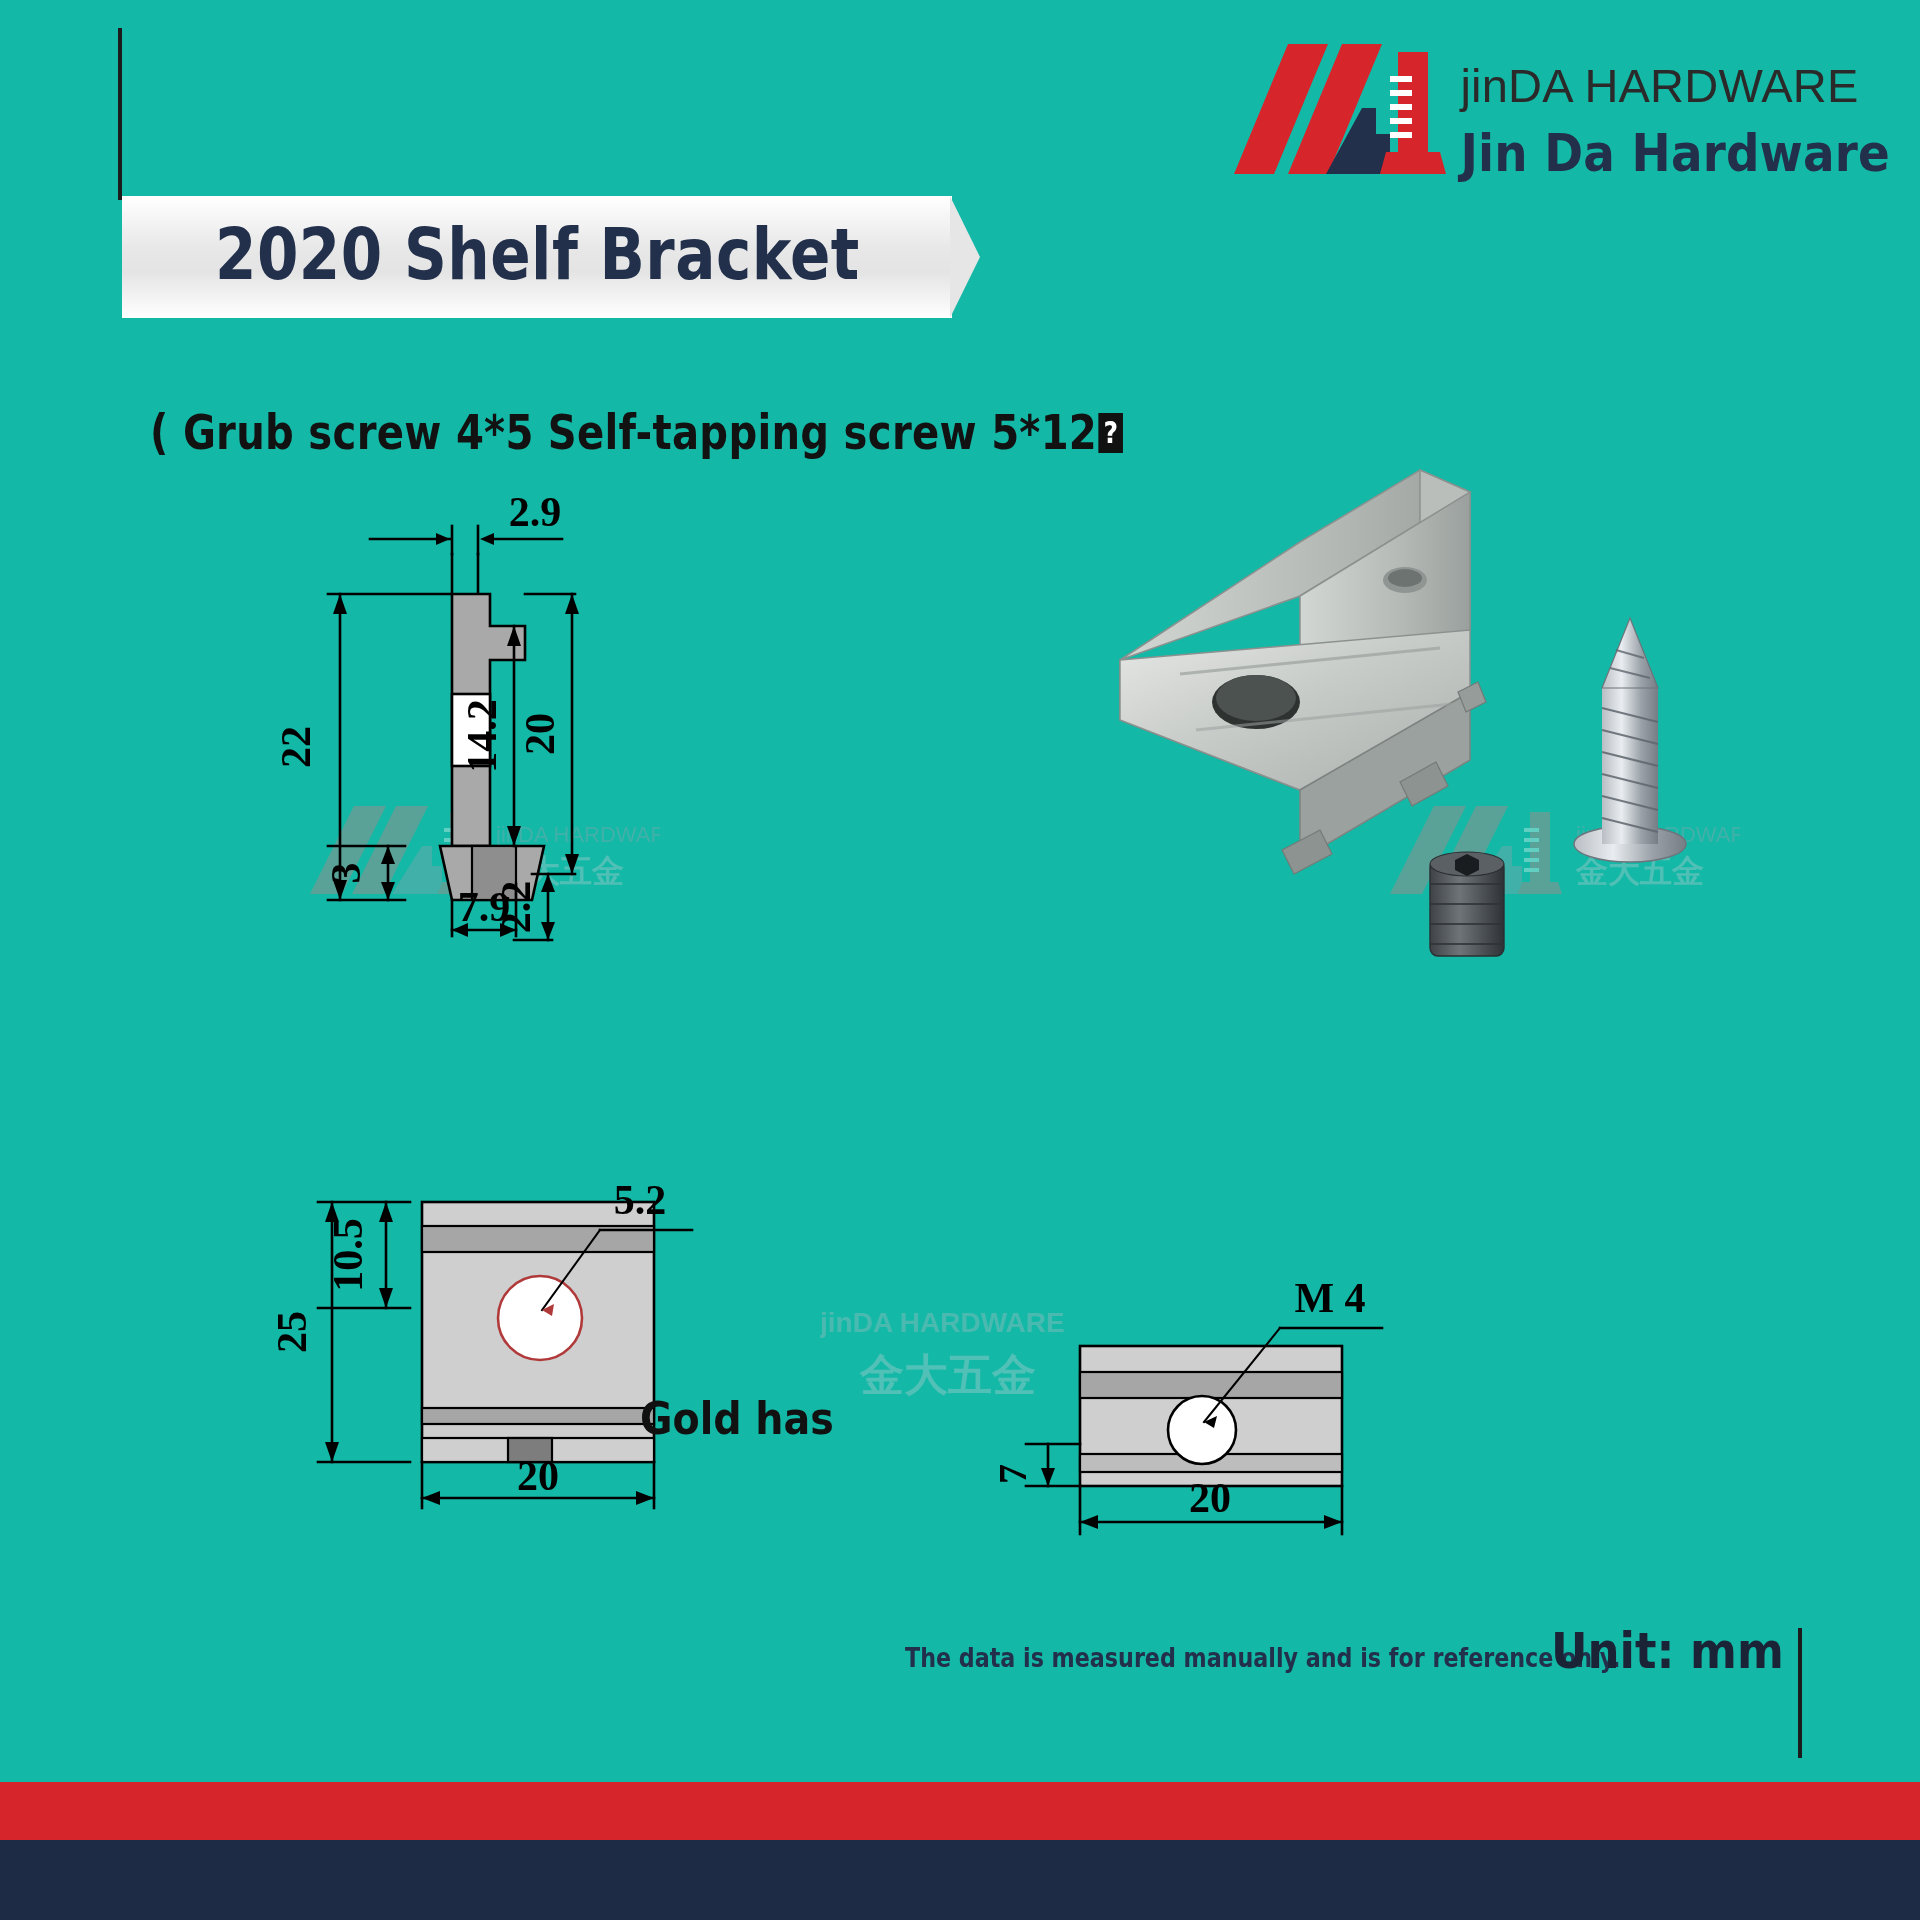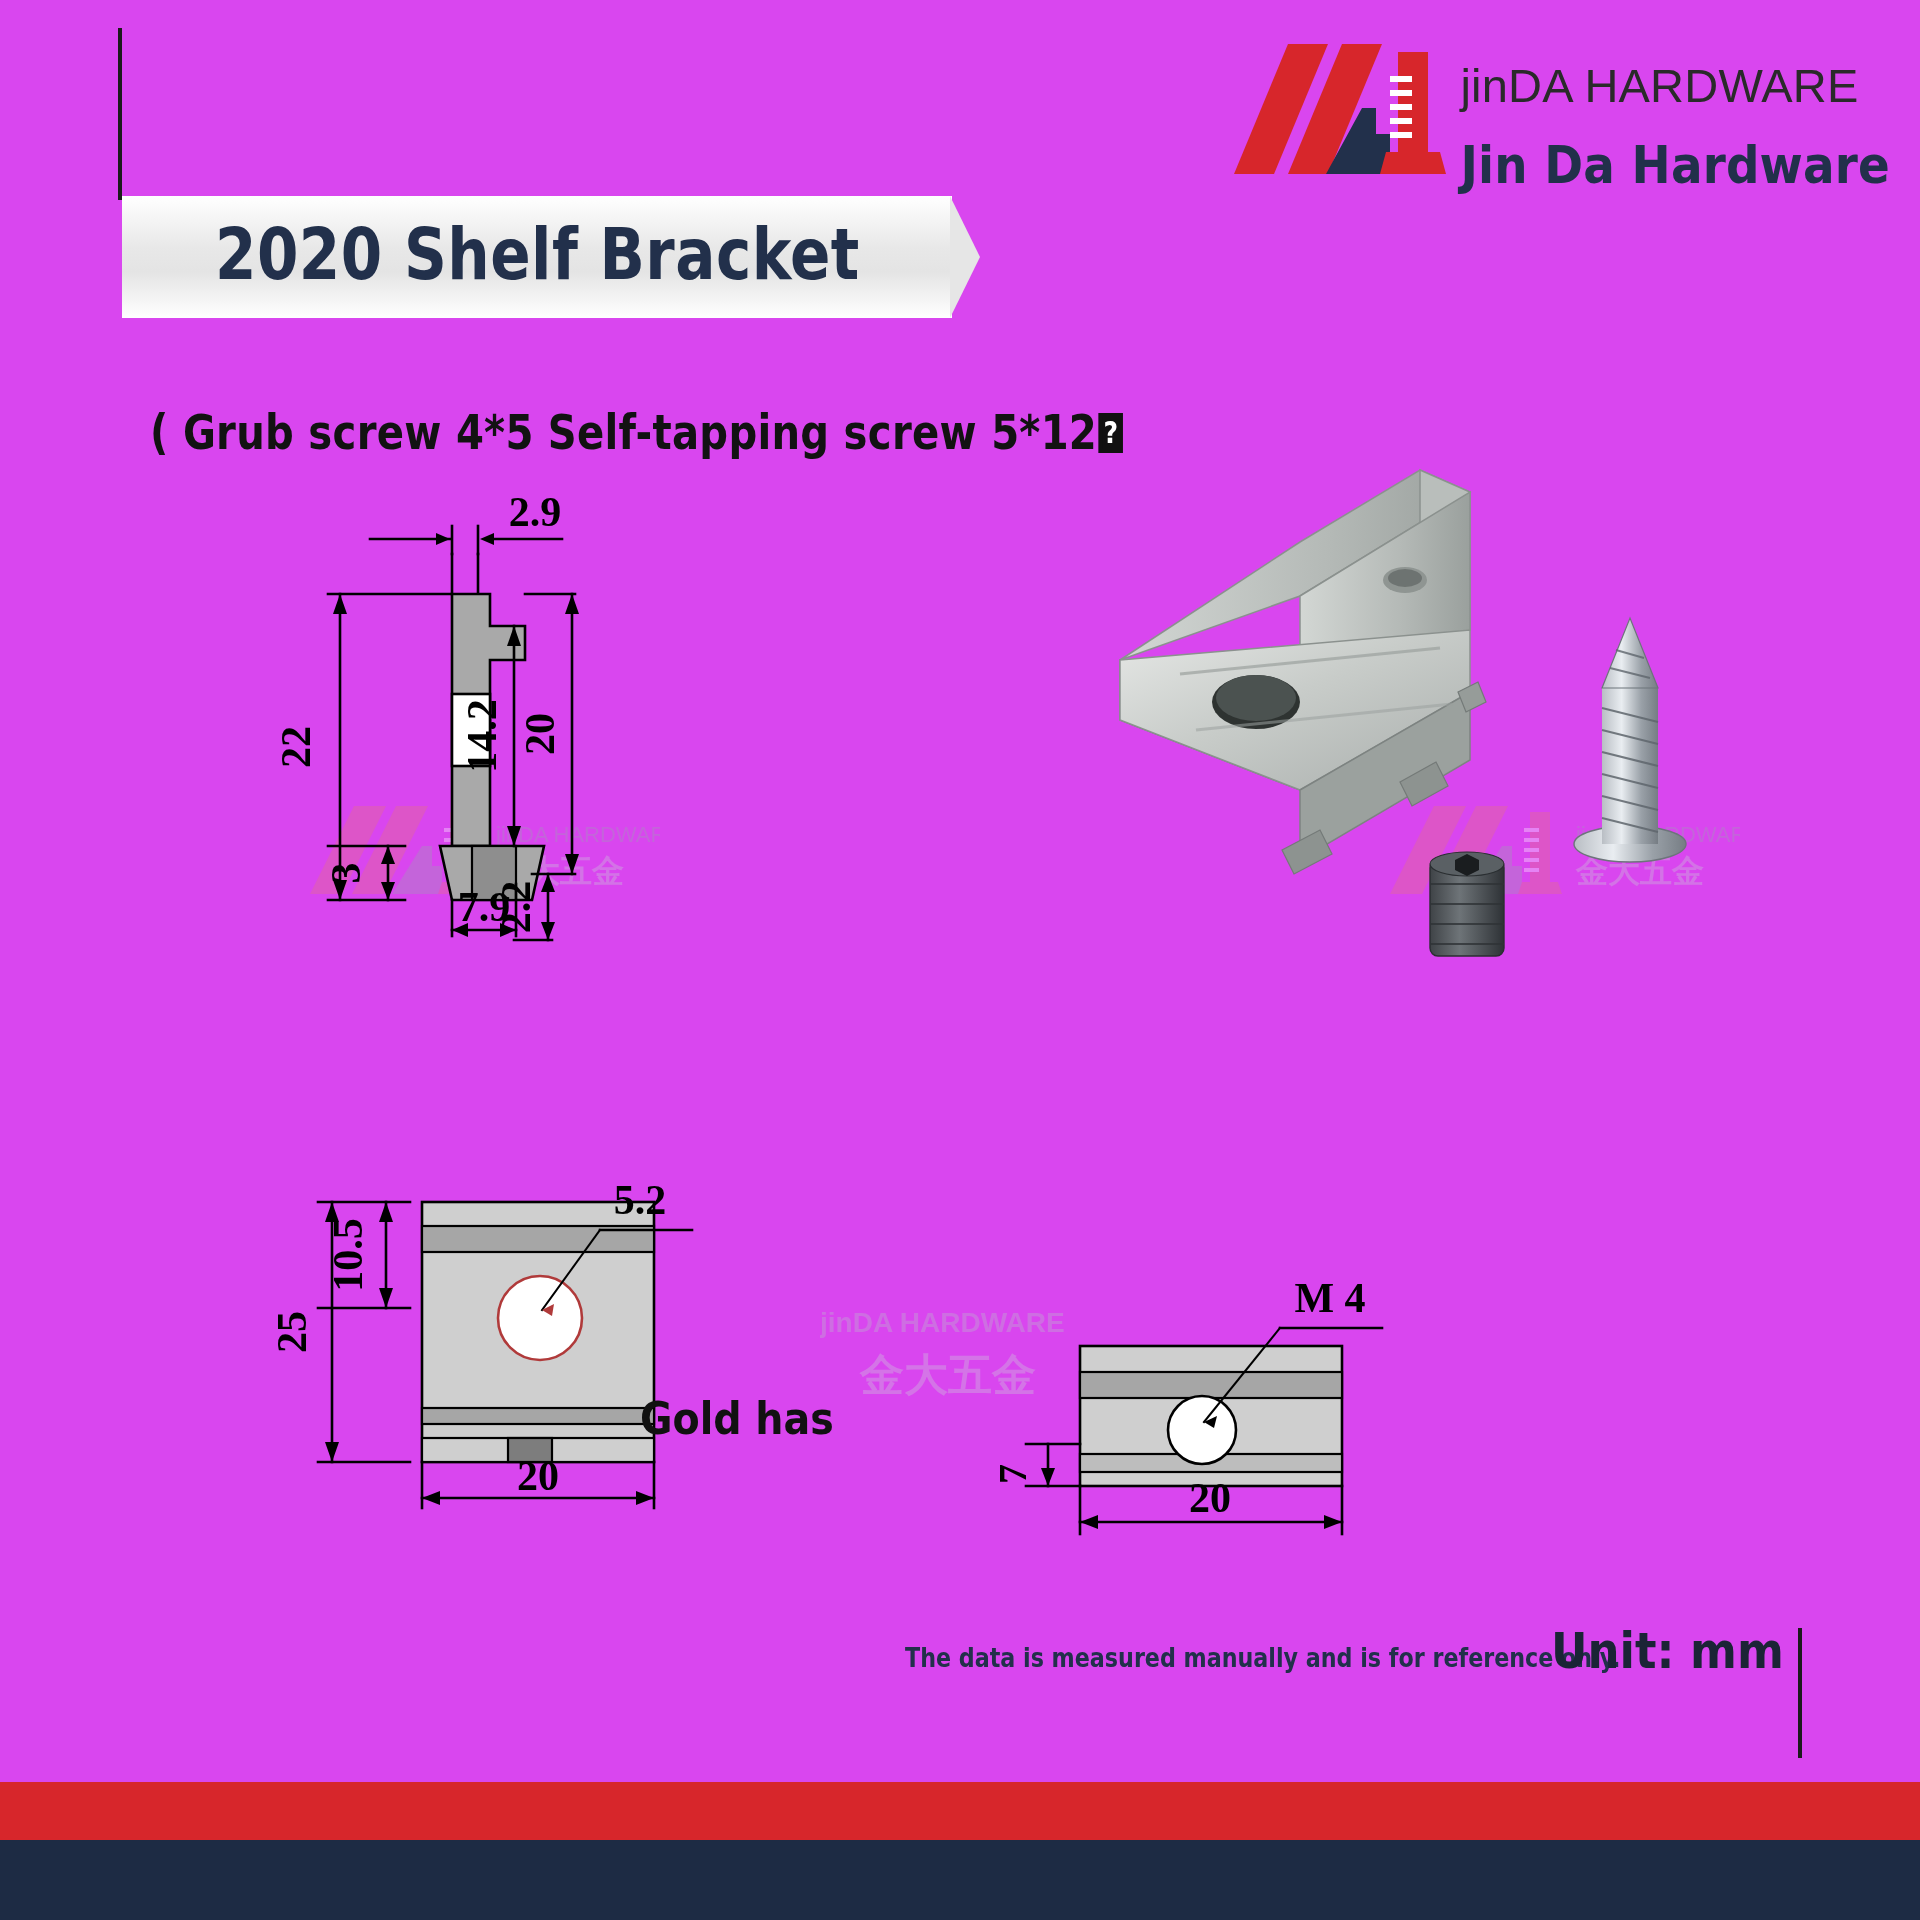--- a/index.html
+++ b/index.html
@@ -6,21 +6,21 @@
 
   body {
     width: 1920px;
     height: 1920px;
     background: #ffffff;
     font-family: "Liberation Sans", sans-serif;
     overflow: hidden;
     position: relative;
   }
 
-  .page { position: absolute; inset: 0; background: #d946ef; }
+  .page { position: absolute; inset: 0; background: #14b8a6; }
 
   
   .left-rule {
     position: absolute; left: 118px; top: 28px;
     width: 4px; height: 172px;
     background: #1b1b1b;
   }
   .right-rule {
     position: absolute; right: 118px; top: 1628px;
     width: 4px; height: 130px;
@@ -34,21 +34,21 @@
   .logo-mark { position: relative; width: 270px; height: 155px; }
   .logo-mark svg { display: block; }
   .logo-text { padding-top: 40px; }
   .logo-line1 {
     font-size: 47px; font-weight: 400; color: #2a2a2a;
     letter-spacing: .2px; line-height: 1;
     font-family: "Liberation Sans", sans-serif;
   }
   .logo-line2 {
     font-size: 52px; font-weight: 700; color: #22304b;
-    letter-spacing: .2px; line-height: 1.25; margin-top: 24px;
+    letter-spacing: .2px; line-height: 1.25; margin-top: 12px;
     font-family: "DejaVu Sans Condensed", "Liberation Sans", sans-serif;
   }
 
   
   .title-banner {
     position: absolute; left: 122px; top: 196px;
     width: 830px; height: 122px;
     background: linear-gradient(180deg,#ffffff 0%,#e8e8e8 42%,#e4e4e4 62%,#ffffff 100%);
   }
   .title-banner::after {

